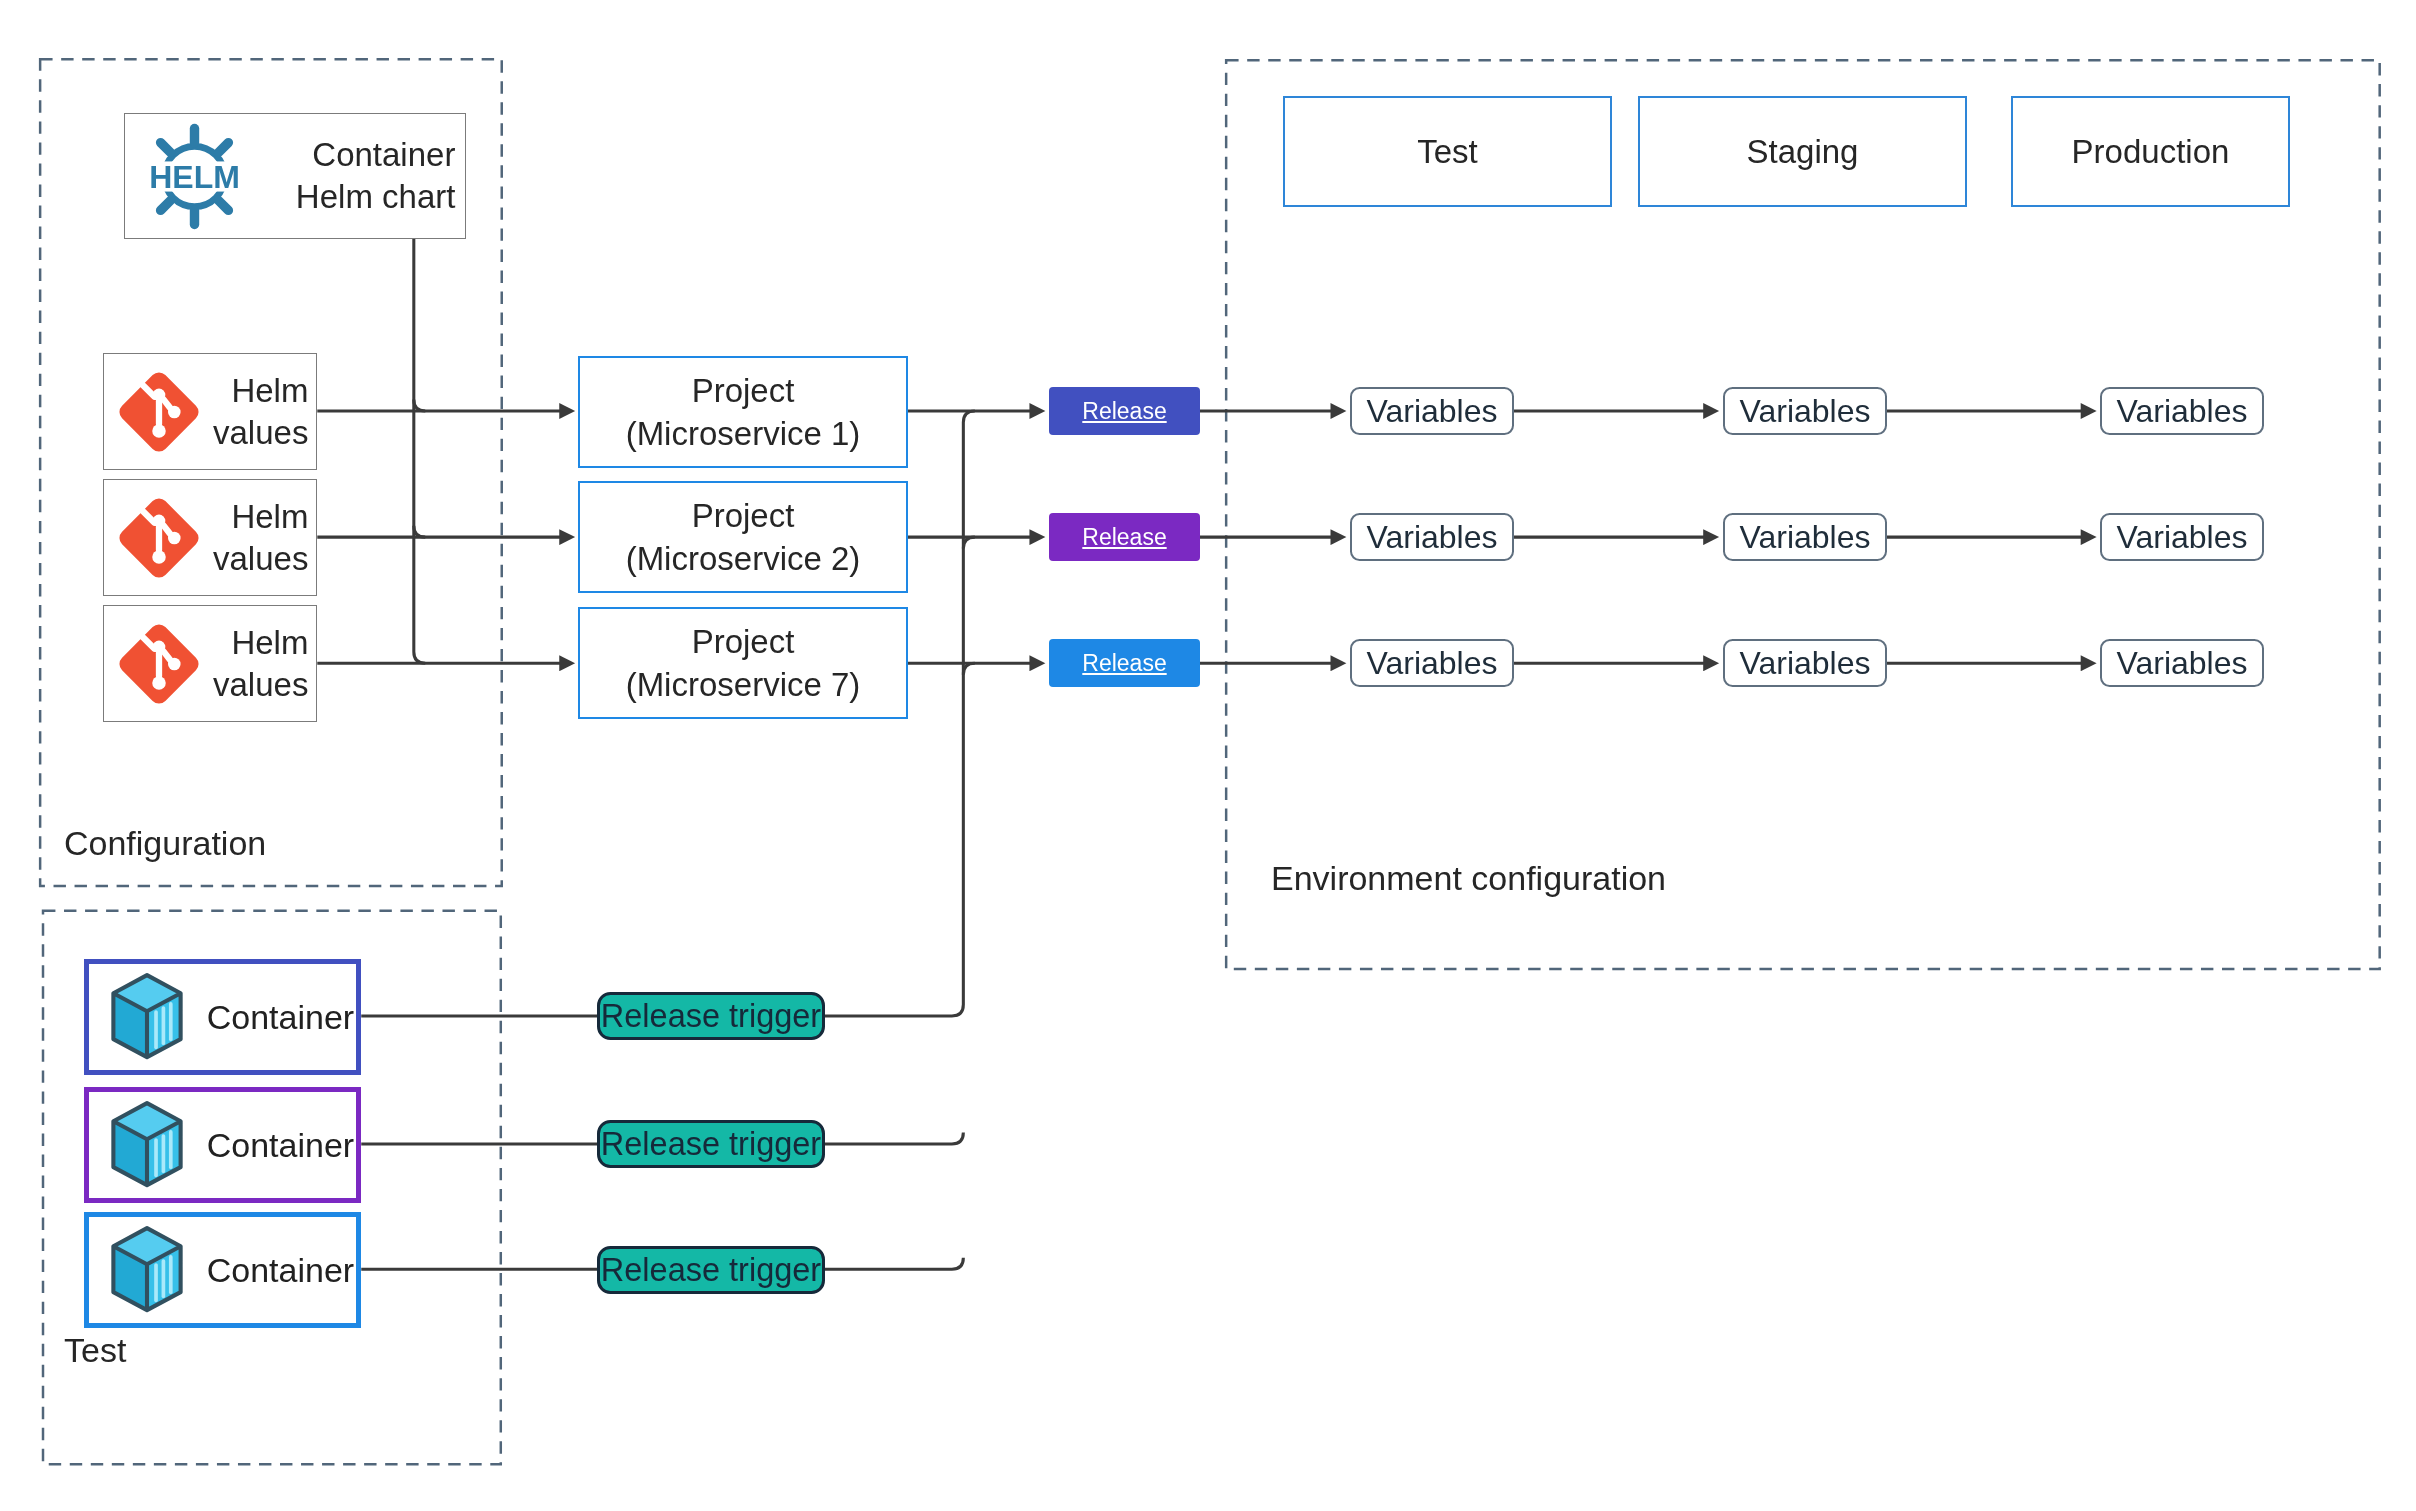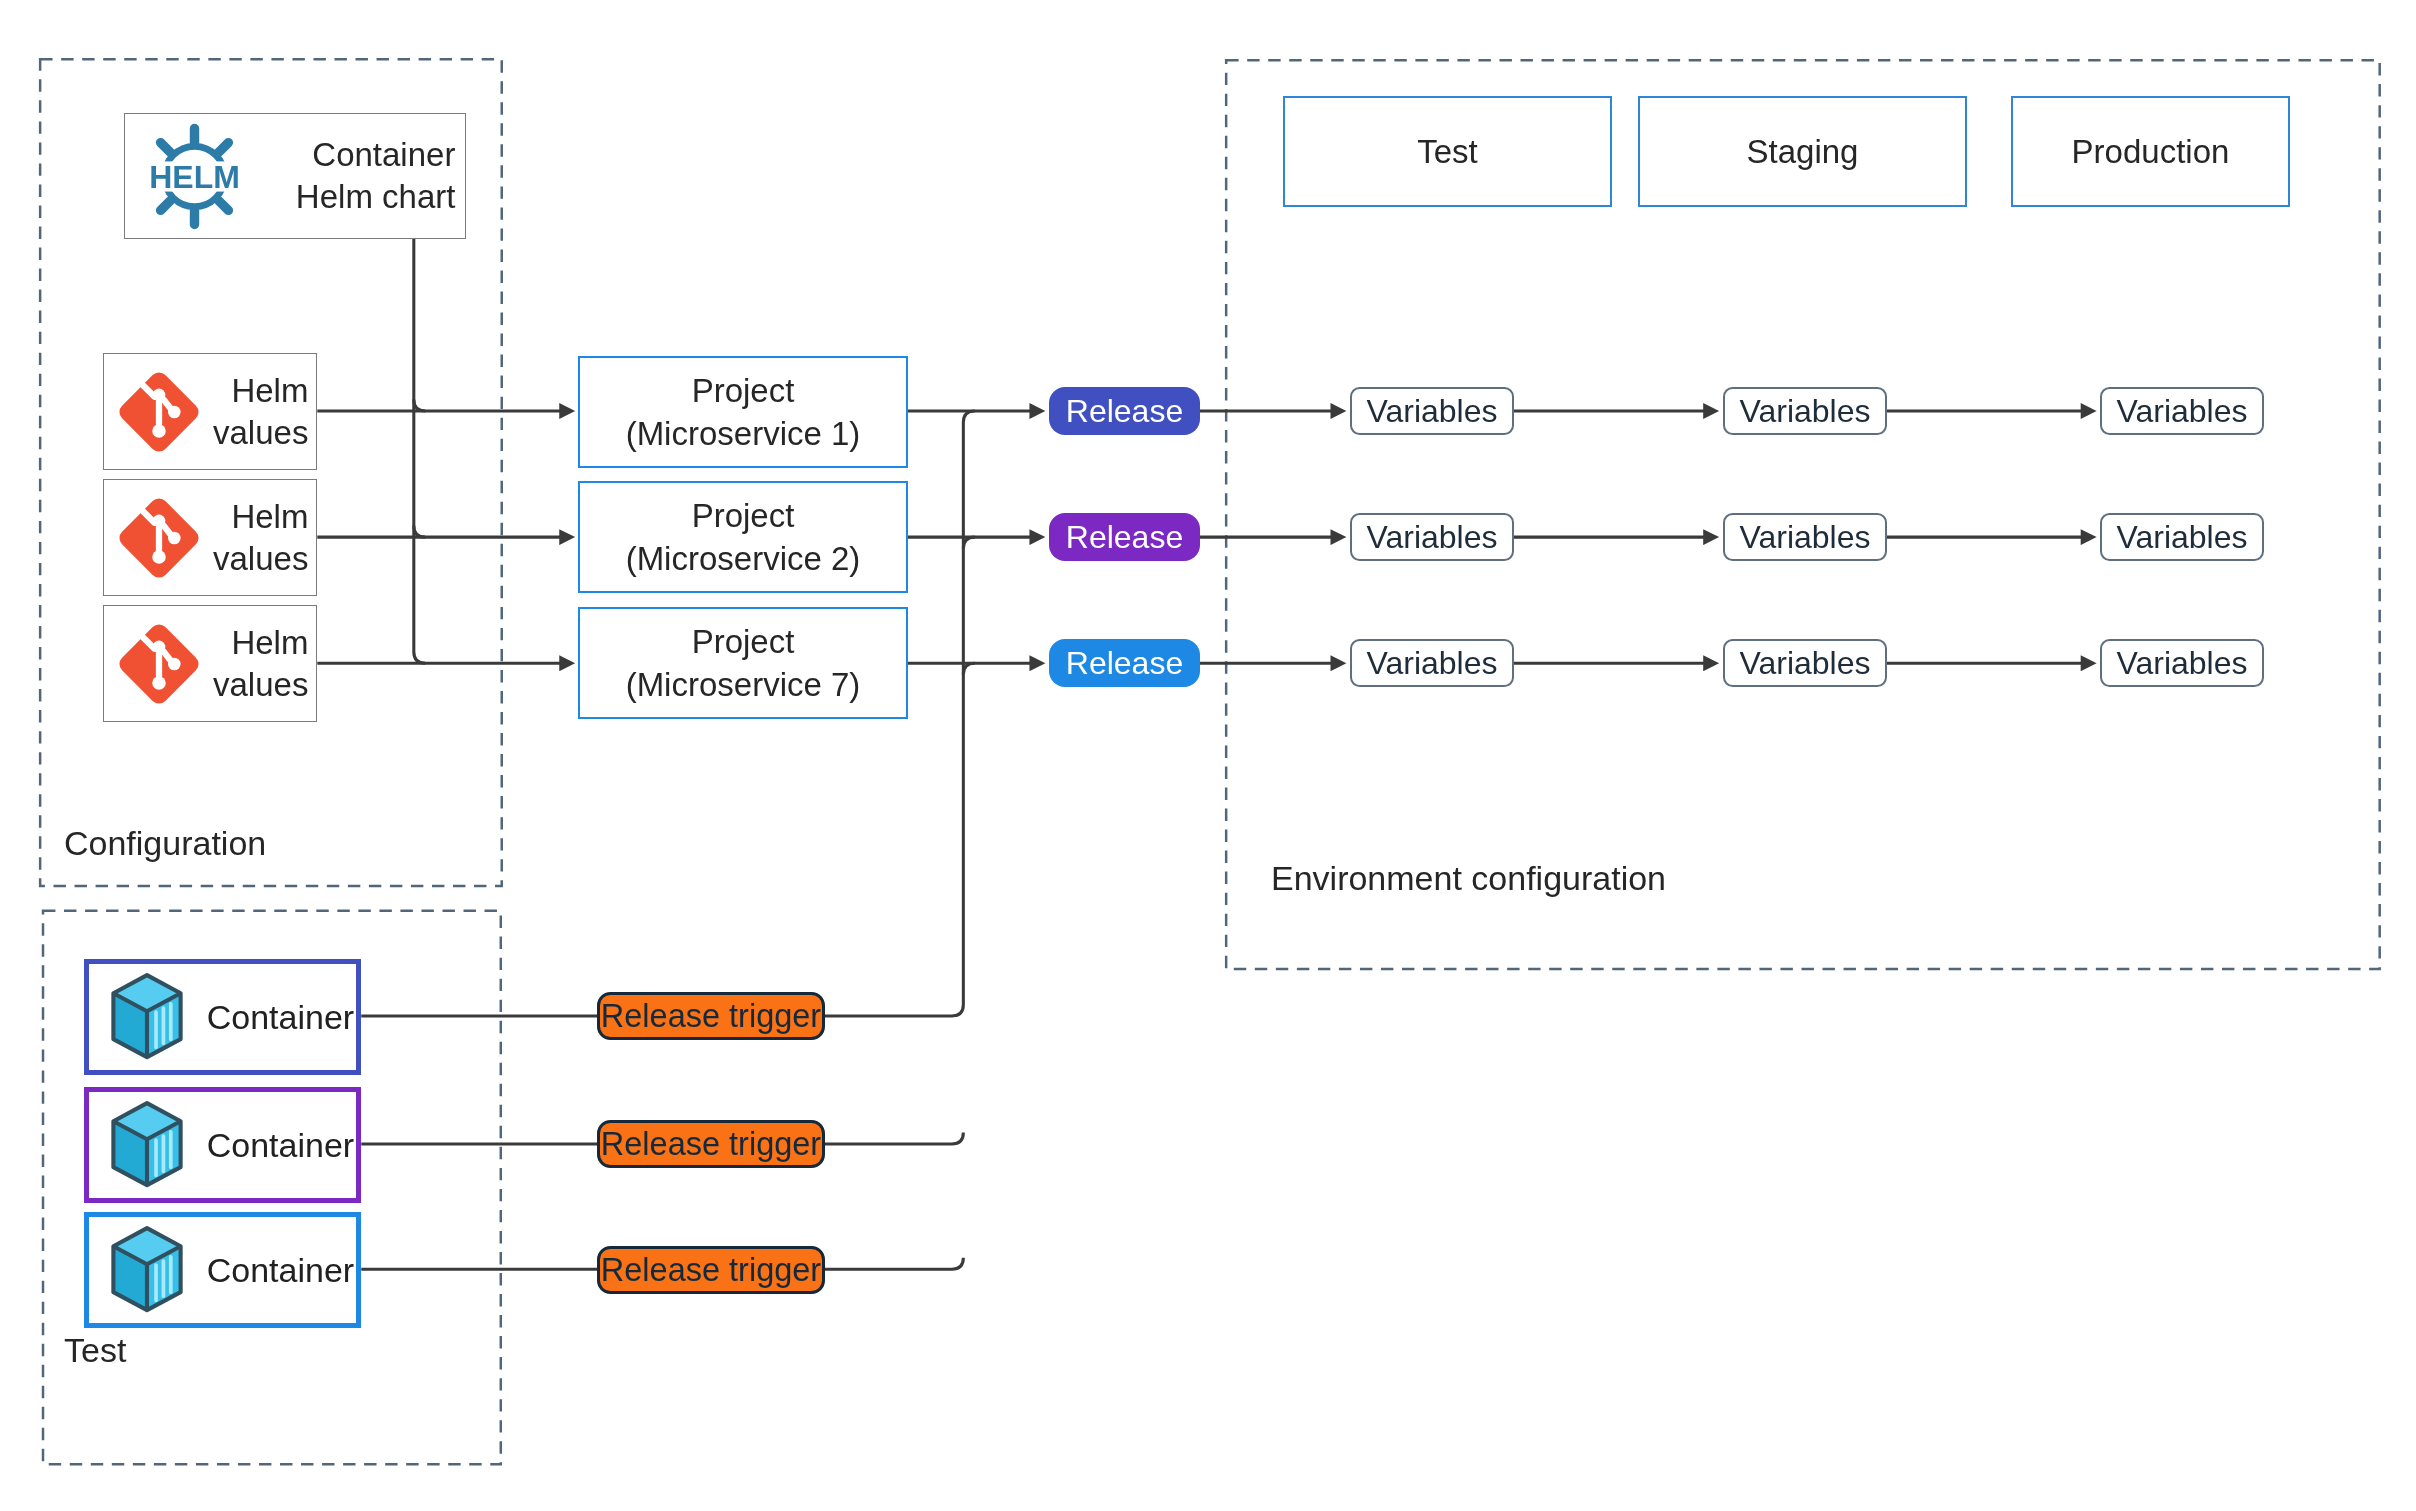--- a/index.html
+++ b/index.html
@@ -26,34 +26,34 @@
     background:#fff;border:2.9px solid var(--blue);box-sizing:border-box;
     display:flex;flex-direction:column;align-items:center;justify-content:center;
     font-size:33px;line-height:43px;color:var(--text_dark);text-align:center;
   }
   .stagebox{
     background:#fff;border:2.9px solid var(--stage_blue);box-sizing:border-box;
     display:flex;align-items:center;justify-content:center;
     font-size:33px;color:var(--text_dark);
   }
   .badge{
-    border-radius:16px;display:flex;align-items:center;justify-content:center;
-    color:#fff;font-size:32px;box-sizing:border-box;
+    border-radius:4px;display:flex;align-items:center;justify-content:center;
+    color:#fff;font-size:23px;box-sizing:border-box;text-decoration:underline;
   }
   .badge.acc-indigo{background:var(--indigo);}
   .badge.acc-purple{background:var(--purple);}
   .badge.acc-blue{background:var(--blue);}
 
   .varbox{
     background:#fff;border:2.9px solid var(--slate);border-radius:9.6px;
     display:flex;align-items:center;justify-content:center;
     font-size:32px;color:var(--var_text);box-sizing:border-box;
   }
   .triggerbox{
-    background:#f97316;border:3.3px solid var(--navy);border-radius:13.4px;
+    background:#14b8a6;border:3.3px solid var(--navy);border-radius:13.4px;
     display:flex;align-items:center;justify-content:center;
     font-size:32.5px;color:var(--navy);box-sizing:border-box;
   }
   .containerbox{
     background:#fff;border:5.7px solid var(--blue);box-sizing:border-box;
     display:flex;align-items:center;
   }
   .containerbox.acc-indigo{border-color:var(--indigo);}
   .containerbox.acc-purple{border-color:var(--purple);}
   .containerbox.acc-blue{border-color:var(--blue);}

